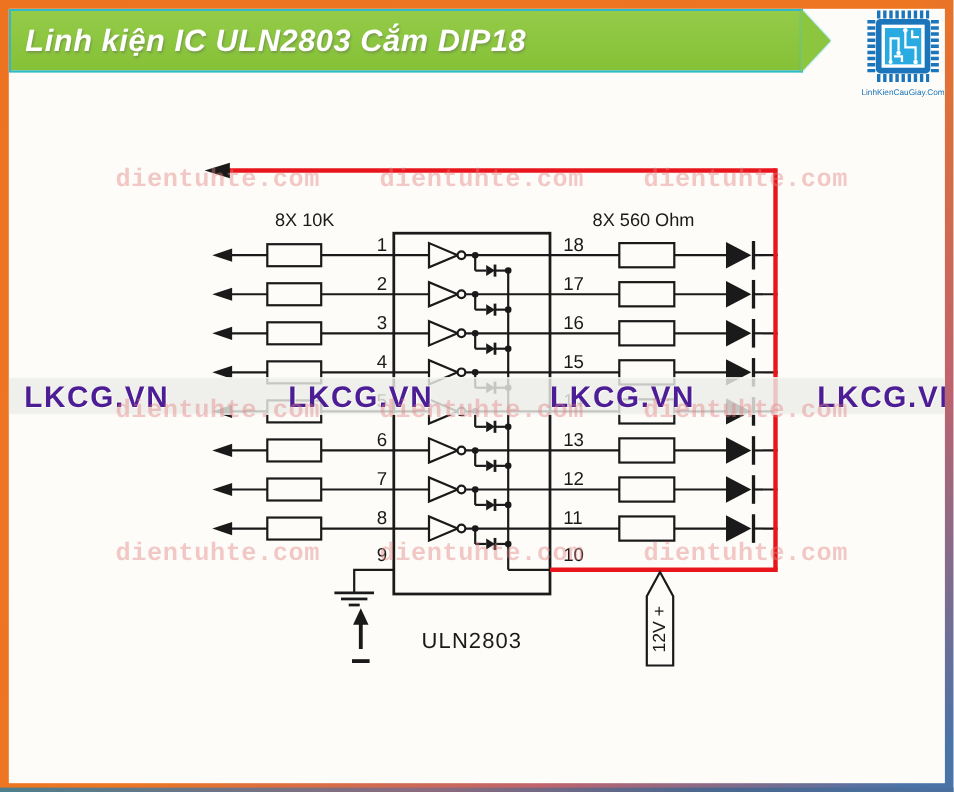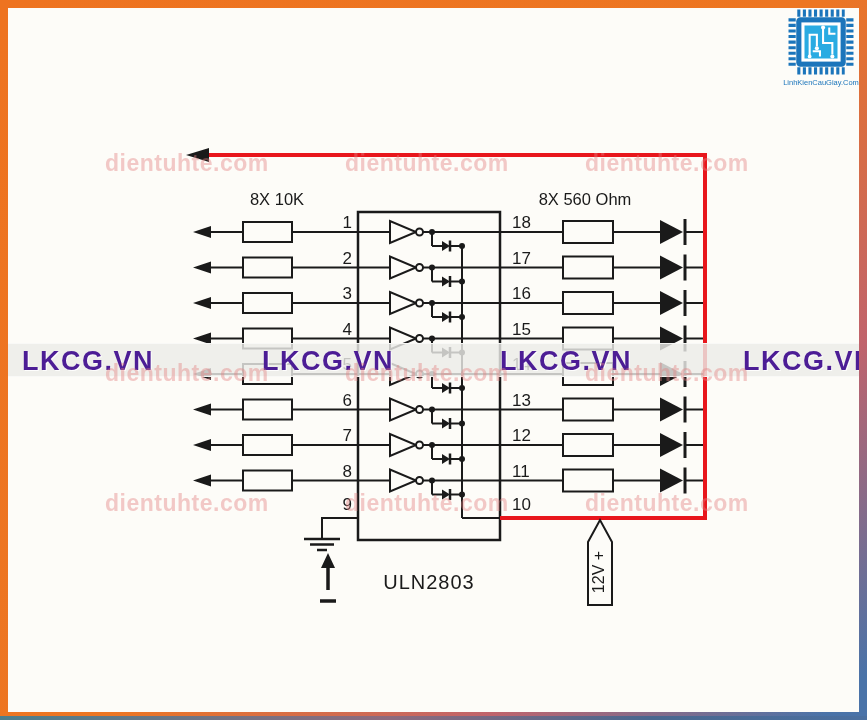--- a/index.html
+++ b/index.html
@@ -31,21 +31,21 @@
   }
   .banner-title{text-shadow:1px 2px 2px rgba(90,90,90,.38);}
 
   
   .logo{position:absolute;left:771px;top:1px;width:84px;text-align:center;z-index:6;}
   .logo-text{font-size:7.5px;font-weight:normal;color:#1b75bb;margin-top:-1px;letter-spacing:0;}
 
   
   .wm-row{position:absolute;left:0;width:851px;height:26px;z-index:4;pointer-events:none;}
   .wm{
-    position:absolute;top:0;font-family:Liberation Sans, sans-serif;
+    position:absolute;top:0;font-family:Liberation Mono, monospace;
     font-weight:bold;font-size:23px;color:rgba(226,128,128,0.42);letter-spacing:.5px;white-space:nowrap;
   }
   .band{
     position:absolute;left:0;top:335px;width:851px;height:34px;z-index:3;
     background:rgba(236,236,232,0.82);border-top:1px solid rgba(250,250,248,.9);
     border-bottom:1px solid rgba(250,250,248,.9);box-sizing:border-box;
   }
   .band-wm{
     position:absolute;top:2px;font-size:27px;font-weight:bold;color:#4c1d95;
     letter-spacing:1.5px;text-shadow:1px 1px 0 rgba(255,255,255,.9);white-space:nowrap;
@@ -57,20 +57,23 @@
   text.lbl{font-size:16.5px;}
   text.ic-lbl{font-size:20px;letter-spacing:1px;}
   text.tag-lbl{font-size:16px;font-weight:500;}
 </style>
 </head>
 <body>
 
 <div class="frame">
   <div class="content">
 
+    <div class="banner">
+      <span class="banner-title">Linh kiện IC ULN2803 Cắm DIP18</span>
+    </div>
 
     <div class="logo">
       <svg width="66" height="66" viewBox="0 0 64 64">
         <line x1="9" y1="4" x2="55" y2="4" stroke="#1b75bb" stroke-width="7" stroke-dasharray="3 2.4"></line>
         <line x1="9" y1="60" x2="55" y2="60" stroke="#1b75bb" stroke-width="7" stroke-dasharray="3 2.4"></line>
         <line x1="4" y1="9" x2="4" y2="55" stroke="#1b75bb" stroke-width="7" stroke-dasharray="3 2.4"></line>
         <line x1="60" y1="9" x2="60" y2="55" stroke="#1b75bb" stroke-width="7" stroke-dasharray="3 2.4"></line>
         <rect x="8" y="8" width="48" height="48" rx="4" fill="#1b75bb"></rect>
         <rect x="13" y="13" width="38" height="38" fill="#ffffff"></rect>
         <rect x="16" y="16" width="32" height="32" fill="#29abe2"></rect>

